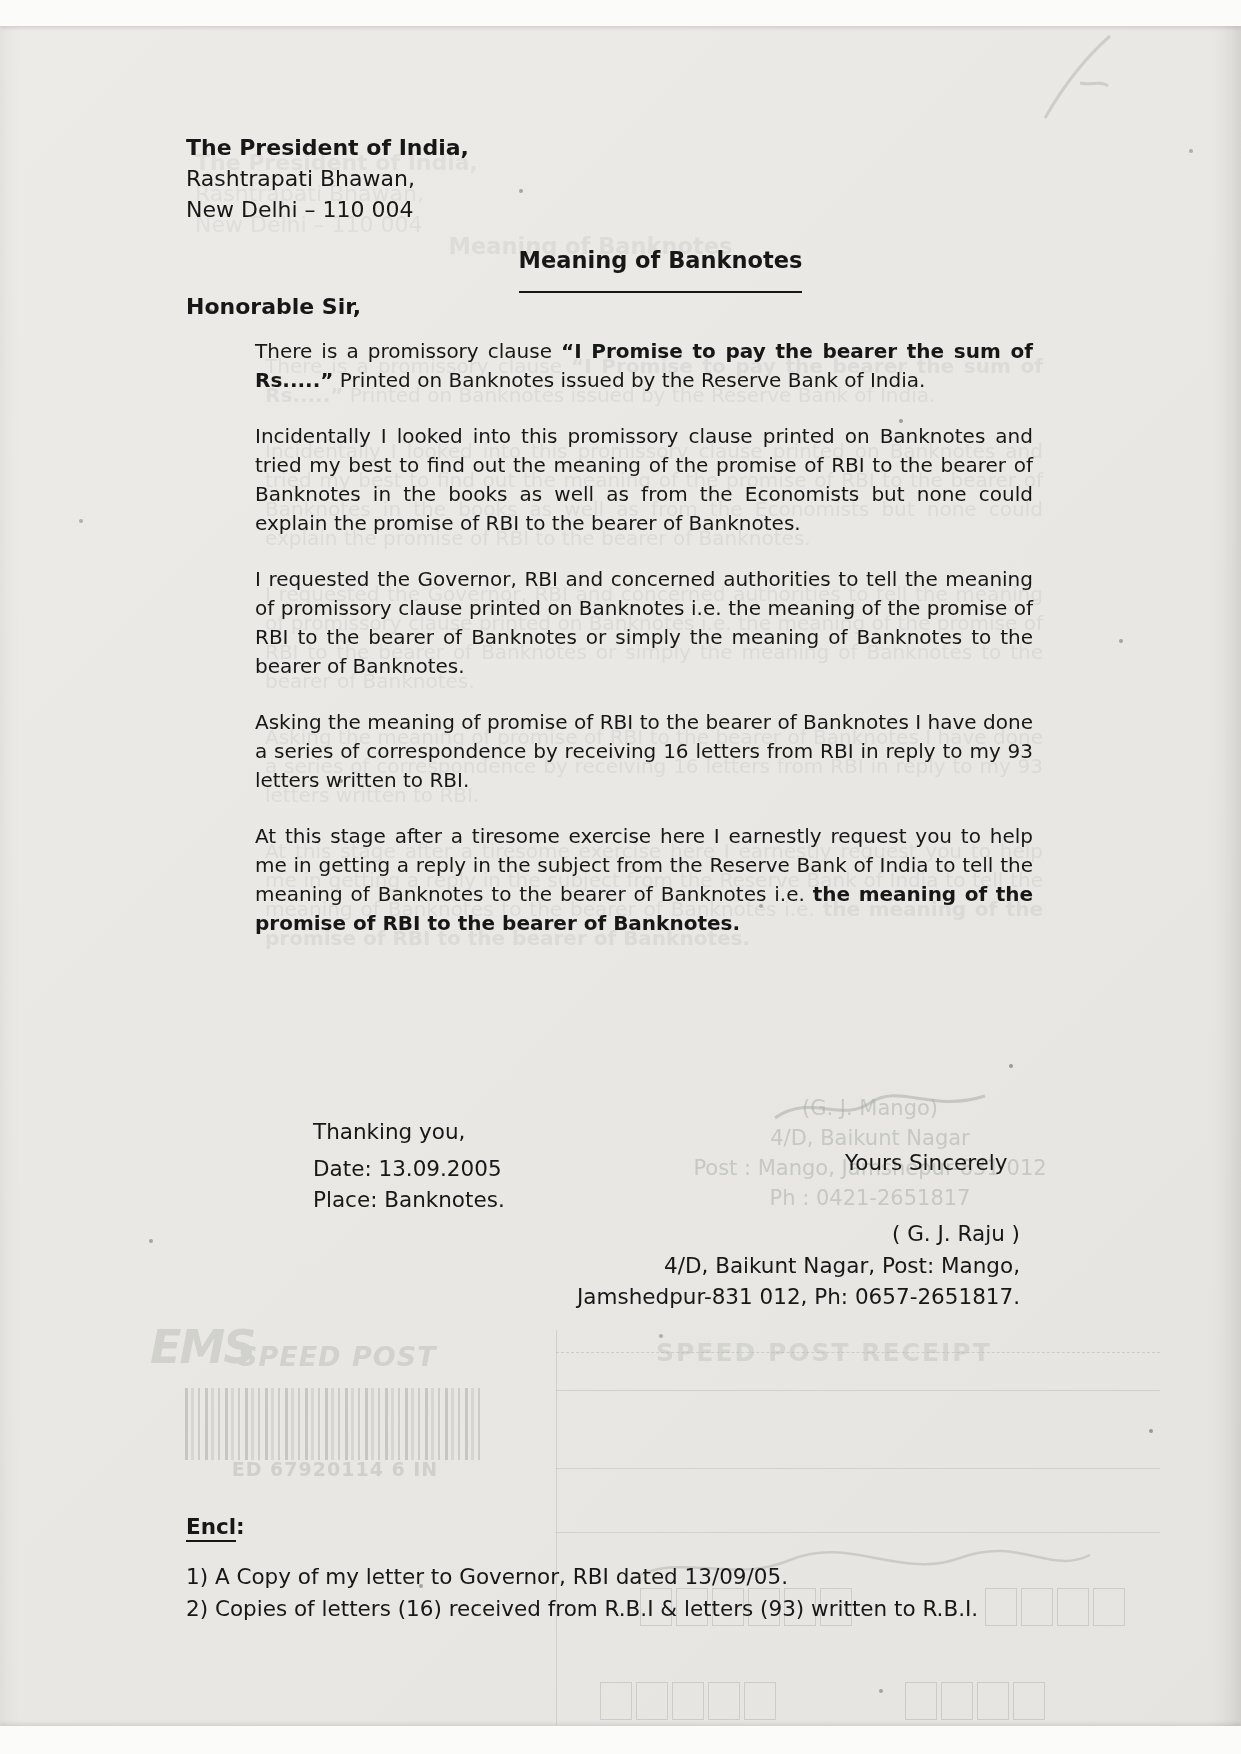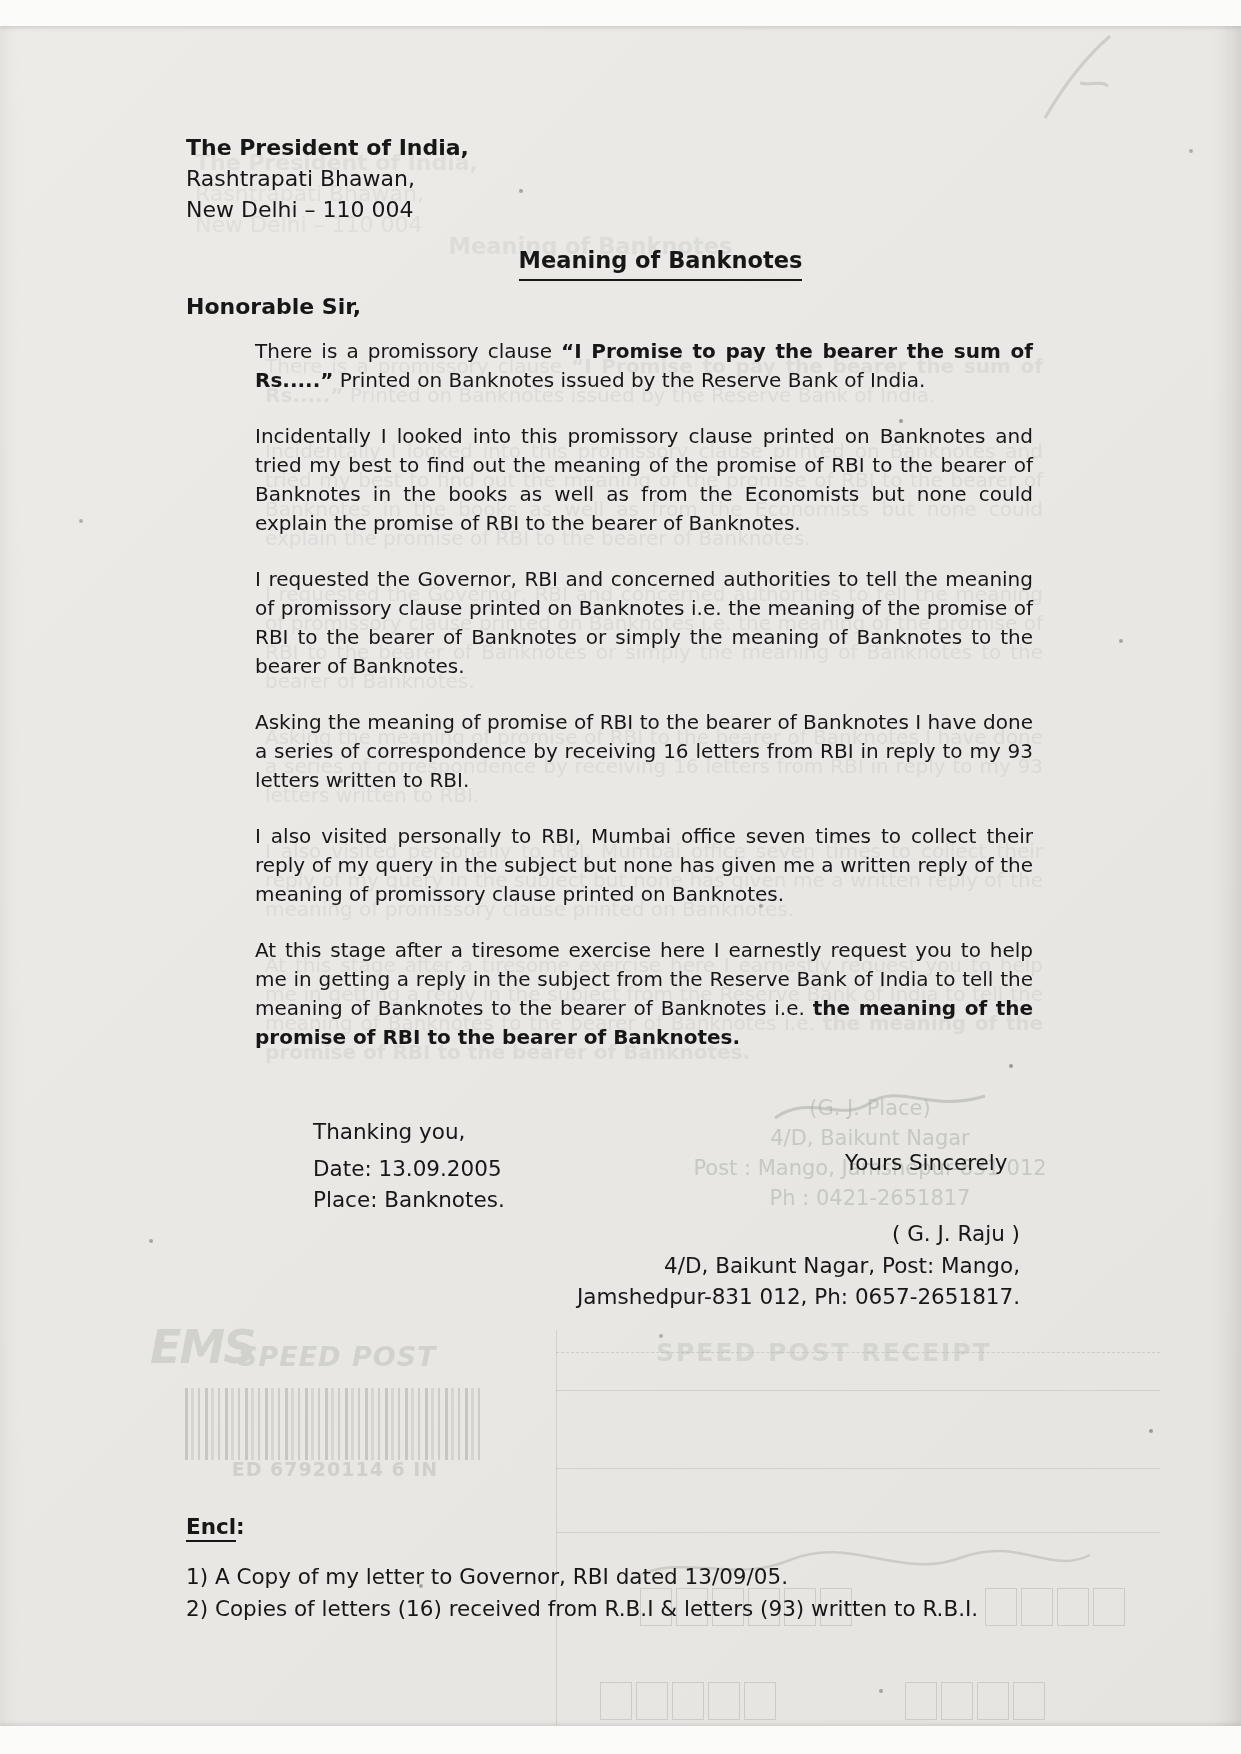--- a/index.html
+++ b/index.html
@@ -13,21 +13,21 @@
   .abs{position:absolute;}
   .edge-strip{left:0;width:100%;background:#fbfbfa;}
   .top-strip{top:0;height:26px;box-shadow:0 2px 4px rgba(0,0,0,.12);}
   .bottom-strip{bottom:0;height:28px;box-shadow:0 -2px 4px rgba(0,0,0,.10);}
 
   
   .recipient{left:186px;top:132px;font-size:22px;line-height:31px;text-shadow:9px 15px 0 rgba(80,85,80,.08);}
   .recipient .name{font-weight:bold;}
   .title-wrap{left:0;top:247px;width:100%;text-align:center;}
   .title-inner{display:inline-block;margin-left:80px;font-weight:bold;font-size:22.5px;
-    border-bottom:2.5px solid #171717;padding-bottom:6px;text-shadow:-70px -14px 0 rgba(80,85,80,.09);}
+    border-bottom:2.5px solid #171717;padding-bottom:18px;text-shadow:-70px -14px 0 rgba(80,85,80,.09);}
   .salutation{left:186px;top:294px;font-weight:bold;font-size:22px;}
   .body-block{left:255px;top:337px;width:778px;font-size:20px;line-height:29px;text-align:justify;}
   .body-block p{margin:0 0 27px 0;text-shadow:10px 15px 0 rgba(80,85,80,.085);}
 
   .closing{left:313px;top:1084px;font-size:21.5px;line-height:31px;}
   .closing .thanks{margin-bottom:6px;margin-top:32px;}
   .valediction{left:845px;top:1150px;font-size:21.5px;}
   .signature{right:221px;top:1218px;text-align:right;font-size:21.5px;line-height:31.5px;}
 
   .encl{left:186px;top:1514px;font-size:21.5px;}
@@ -59,21 +59,21 @@
 </head>
 <body>
 
 <div class="scan">
 
   <div class="abs edge-strip top-strip"></div>
   <div class="abs edge-strip bottom-strip"></div>
   <div class="abs dots"></div>
 
   <div class="abs ghost ghost-sender">
-    <div>(G. J. Place)</div>
+    <div>(G. J. Mango)</div>
     <div>4/D, Baikunt Nagar</div>
     <div>Post : Mango, Jamshepur-831 012</div>
     <div>Ph : 0421-2651817</div>
   </div>
   <svg class="abs ghost-sig-squiggle" width="220" height="40">
     <path d="M5 30 C 40 5, 70 35, 100 15 S 160 25, 215 8" stroke="rgba(170,173,165,.55)" stroke-width="3" fill="none"></path>
   </svg>
 
   <div class="abs ems">EMS</div>
   <div class="abs speedpost">SPEED POST</div>
@@ -122,21 +122,20 @@
     <span class="title-inner">Meaning of Banknotes</span>
   </div>
 
   <div class="abs salutation">Honorable Sir,</div>
 
   <div class="abs body-block">
     <p><span>There is a promissory clause </span><span style="font-weight: bold;">“I Promise to pay the bearer the sum of Rs.....”</span><span> Printed on Banknotes issued by the Reserve Bank of India.</span></p>
     <p><span>Incidentally I looked into this promissory clause printed on Banknotes and tried my best to find out the meaning of the promise of RBI to the bearer of Banknotes in the books as well as from the Economists but none could explain the promise of RBI to the bearer of Banknotes.</span></p>
     <p><span>I requested the Governor, RBI and concerned authorities to tell the meaning of promissory clause printed on Banknotes i.e. the meaning of the promise of RBI to the bearer of Banknotes or simply the meaning of Banknotes to the bearer of Banknotes.</span></p>
     <p><span>Asking the meaning of promise of RBI to the bearer of Banknotes I have done a series of correspondence by receiving 16 letters from RBI in reply to my 93 letters written to RBI.</span></p>
-    <p><span>I also visited personally to RBI, Mumbai office seven times to collect their reply of my query in the subject but none has given me a written reply of the meaning of promissory clause printed on Banknotes.</span></p>
     <p><span>At this stage after a tiresome exercise here I earnestly request you to help me in getting a reply in the subject from the Reserve Bank of India to tell the meaning of Banknotes to the bearer of Banknotes i.e. </span><span style="font-weight: bold;">the meaning of the promise of RBI to the bearer of Banknotes.</span></p>
   </div>
 
   <div class="abs closing">
     <div class="thanks">Thanking you,</div>
     <div>Date: 13.09.2005</div>
     <div>Place: Banknotes.</div>
   </div>
 
   <div class="abs valediction">Yours Sincerely</div>

